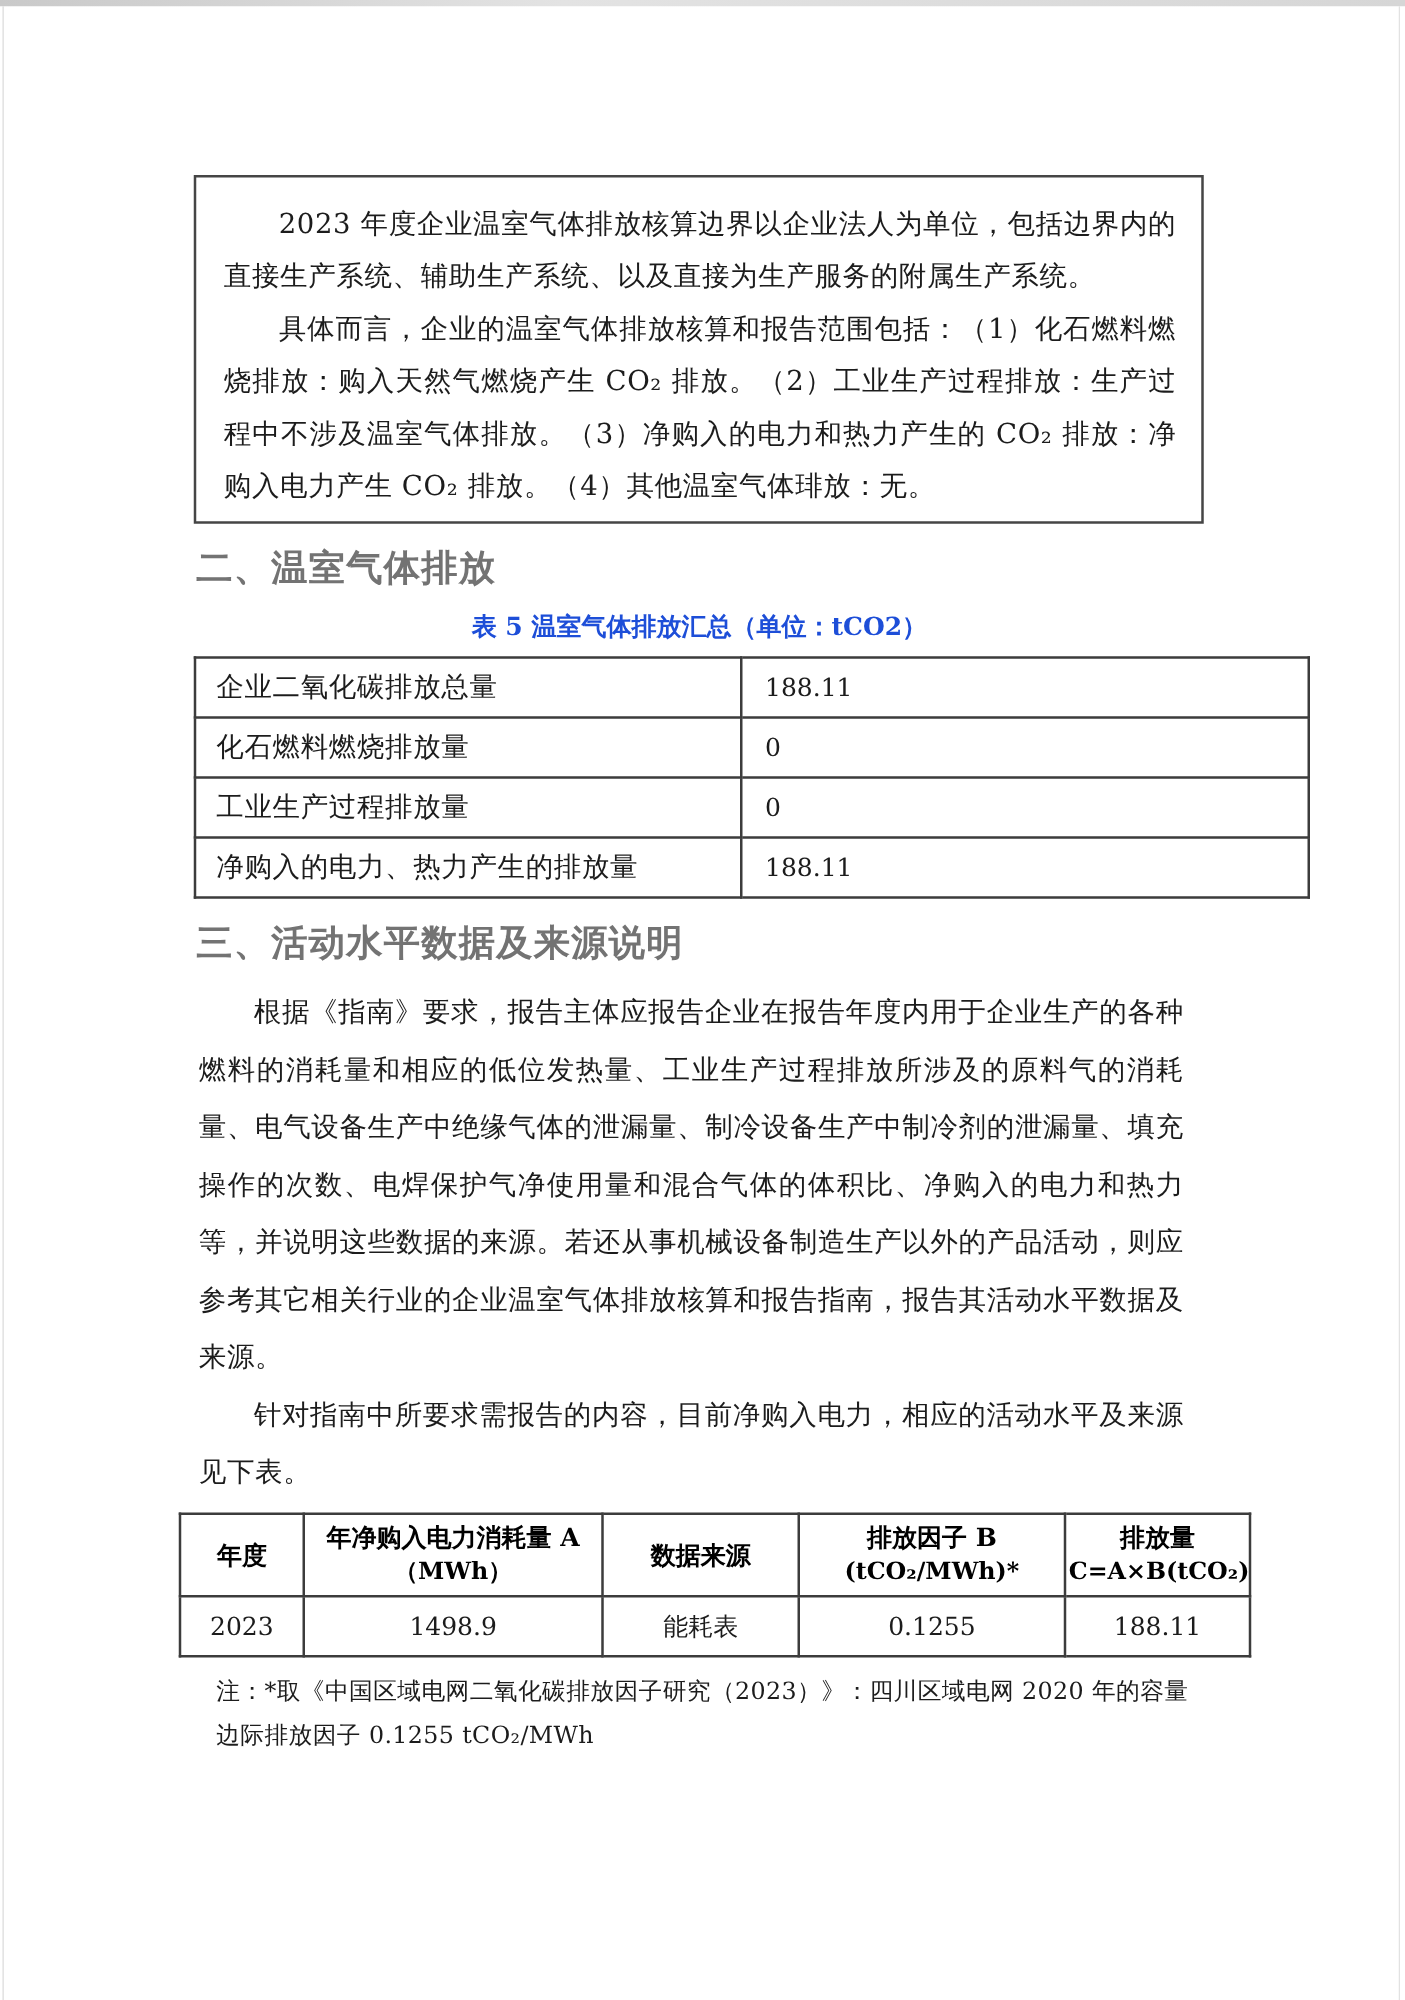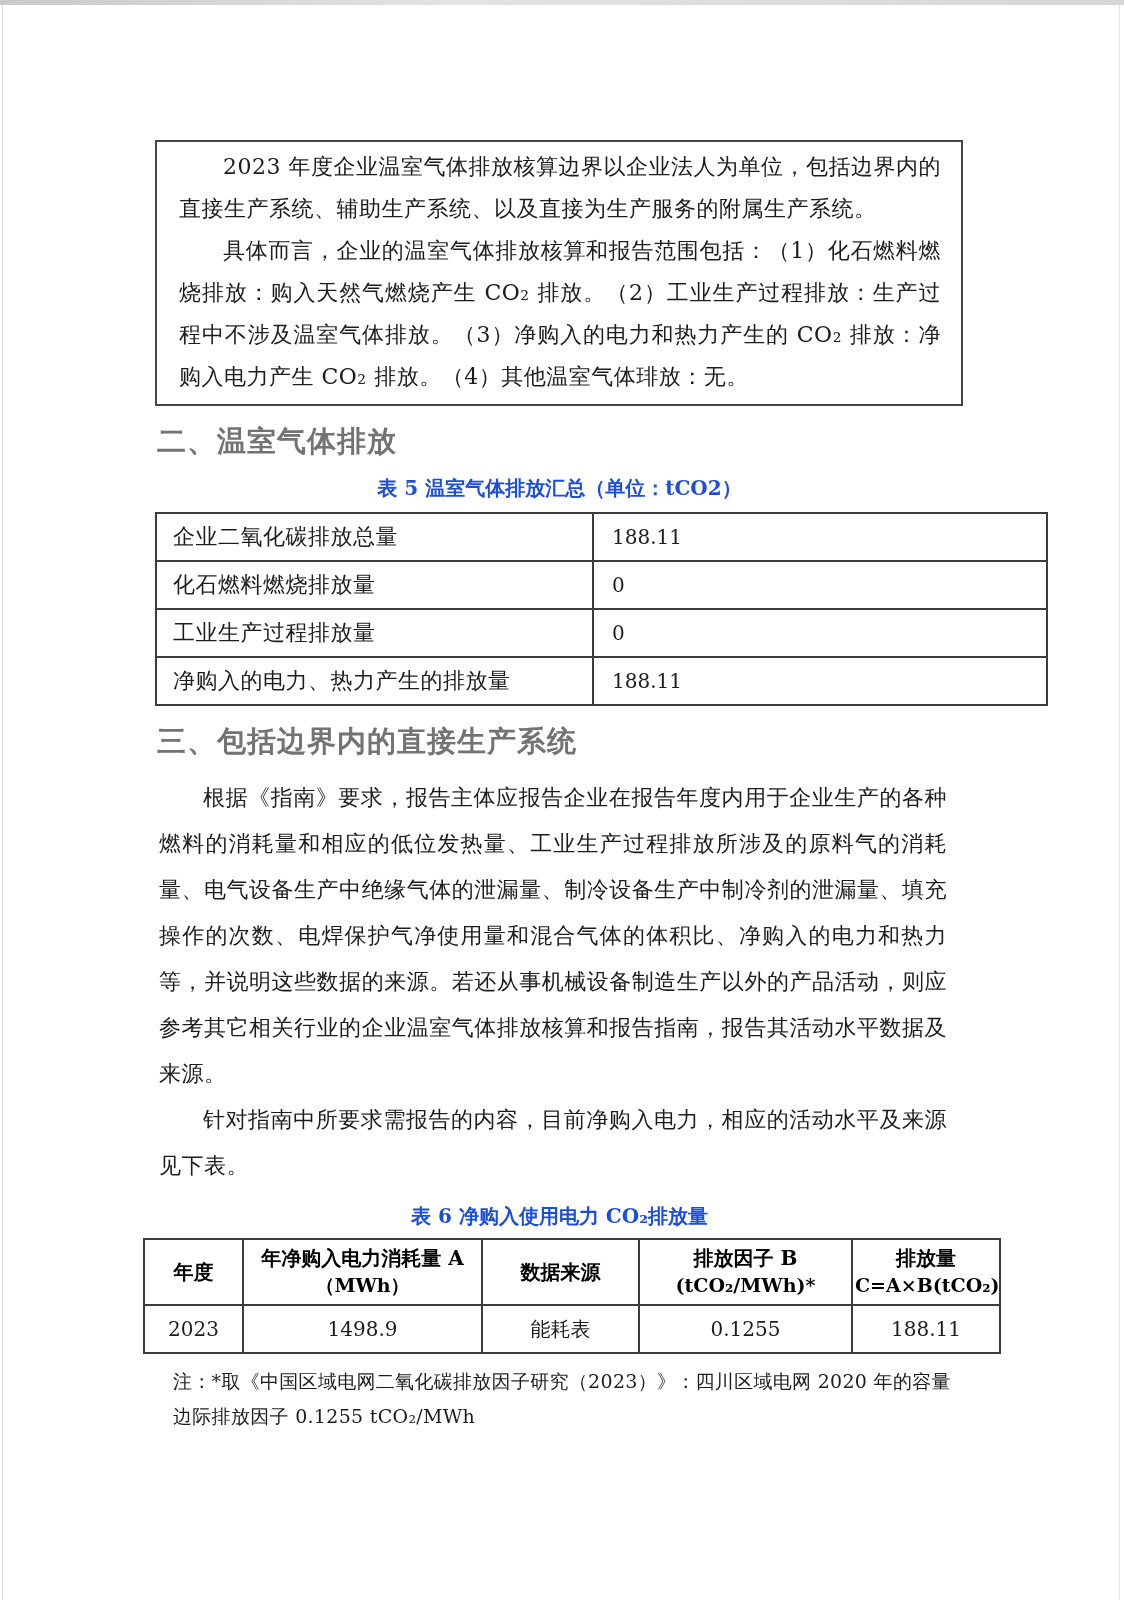--- a/index.html
+++ b/index.html
@@ -16,21 +16,21 @@
     background:linear-gradient(90deg,#c9c9c9,#e3e3e3 40%,#d6d6d6);
   }
   .scan-left{position:absolute;left:2px;top:5px;width:1px;height:1595px;background:#dcdcdc;}
   .scan-right{position:absolute;right:4px;top:5px;width:1px;height:1595px;background:#e2e2e2;}
 
   .content{position:absolute;left:143px;top:140px;width:833px;}
 
   .tbox{
     margin-left:12px;width:762px;
     border:2px solid #454545;
-    padding:4px 20px 6px 22px;
+    padding:17px 20px 6px 22px;
   }
   .boxp{
     margin:0;
     font-size:22px;line-height:42px;
     text-align:justify;text-indent:2em;
     letter-spacing:0.5px;
   }
 
   .h2{
     margin:15px 0 0 14px;
@@ -119,26 +119,25 @@
         <td class="lab">工业生产过程排放量</td>
         <td class="val">0</td>
       </tr>
       <tr>
         <td class="lab">净购入的电力、热力产生的排放量</td>
         <td class="val">188.11</td>
       </tr>
     </tbody>
       </table>
 
-    <div class="h2">三、包括边界内的直接生产系统</div>
+    <div class="h2">三、活动水平数据及来源说明</div>
 
     <p class="para">根据《指南》要求，报告主体应报告企业在报告年度内用于企业生产的各种燃料的消耗量和相应的低位发热量、工业生产过程排放所涉及的原料气的消耗量、电气设备生产中绝缘气体的泄漏量、制冷设备生产中制冷剂的泄漏量、填充操作的次数、电焊保护气净使用量和混合气体的体积比、净购入的电力和热力等，并说明这些数据的来源。若还从事机械设备制造生产以外的产品活动，则应参考其它相关行业的企业温室气体排放核算和报告指南，报告其活动水平数据及来源。</p>
     <p class="para para2">针对指南中所要求需报告的内容，目前净购入电力，相应的活动水平及来源见下表。</p>
 
-    <div class="cap">表 6 净购入使用电力 CO₂排放量</div>
 
     <table class="t6">
       <tbody>
           <tr>
         <th class="c1">
           <div>年度</div>
           <div class="h2nd"></div>
         </th>
         <th class="c2">
           <div>年净购入电力消耗量 A</div>

